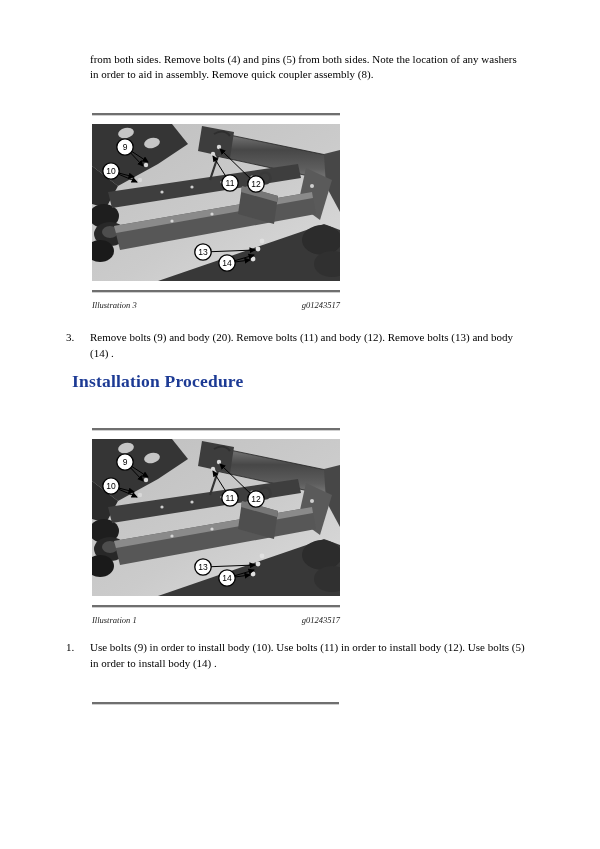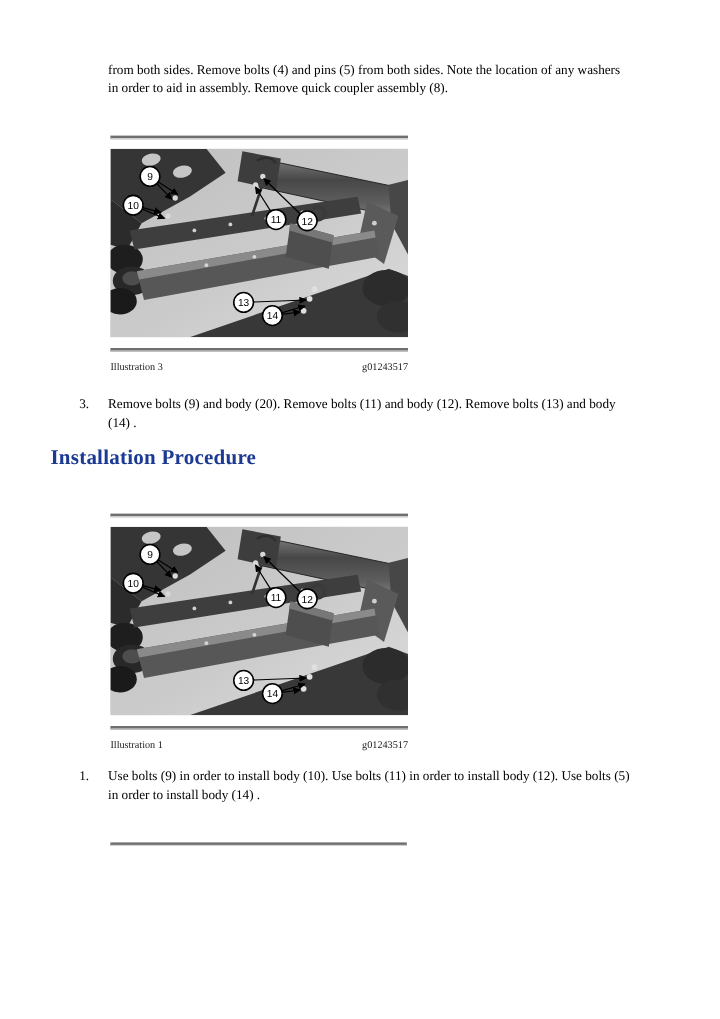--- a/index.html
+++ b/index.html
@@ -13,32 +13,32 @@
     font-size:11px;line-height:15px;text-align:left;font-family:Liberation Serif, serif;
   }
   .figure{position:absolute;left:92px;width:248px;}
   #fig-0{top:113px;}
   #fig-1{top:428px;}
   .fig-rule{height:2px;background:#6f6f6f;border-bottom:1px solid #cfcfcf;}
   .photo{margin-top:8px;margin-bottom:9px;height:157px;background:#c9c9c9;position:relative;overflow:hidden;}
   .photo svg{display:block;width:248px;height:157px;}
   .caption-row{
     display:flex;justify-content:space-between;align-items:baseline;
-    margin-top:7px;font-size:8.5px;color:#1a1a1a;
+    margin-top:7px;font-size:8.5px;color:#1a1a1a;font-style:italic;
   }
   .step{
     position:absolute;left:66px;width:464px;display:flex;
     font-size:11px;line-height:15.5px;
   }
   #step-removal{top:330px;}
   #step-install{top:640px;}
   .step-num{flex:0 0 24px;}
   .step-text{flex:1;}
   .heading{
-    position:absolute;left:42px;top:371px;
+    position:absolute;left:72px;top:371px;
     font-size:17.5px;font-weight:bold;color:#1c3a94;
     letter-spacing:0.2px;
   }
   .end-rule{
     position:absolute;left:92px;top:702px;width:247px;height:2px;
     background:#6f6f6f;border-bottom:1px solid #cfcfcf;
   }
   .defs-holder{position:absolute;width:0;height:0;overflow:hidden;}
 </style>
 </head>

